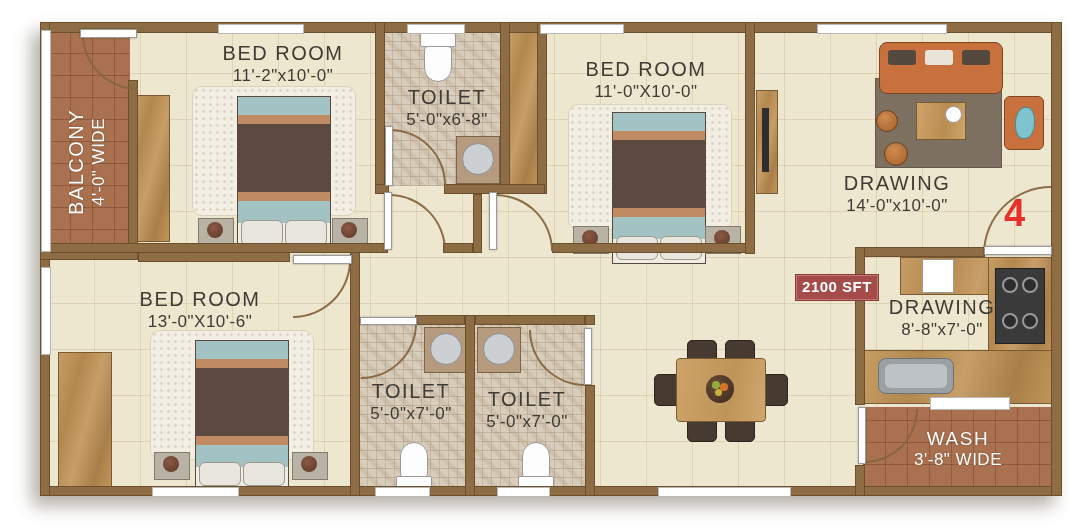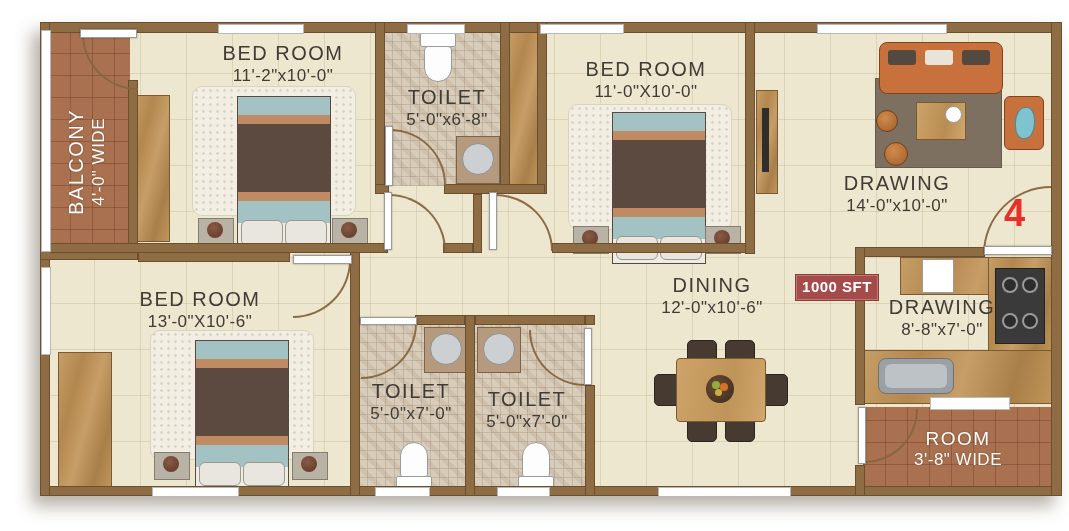--- a/index.html
+++ b/index.html
@@ -275,31 +275,27 @@
   <div class="abs room-label" style="left:352px;top:380px;width:118px;">
     <div class="nm">TOILET</div>
     <div class="dm">5'-0"x7'-0"</div>
   </div>
 
   <div class="abs room-label" style="left:468px;top:388px;width:118px;">
     <div class="nm">TOILET</div>
     <div class="dm">5'-0"x7'-0"</div>
   </div>
 
-  <div class="abs room-label" style="left:632px;top:274px;width:160px;">
-    <div class="nm">DINING</div>
-    <div class="dm">12'-0"x10'-6"</div>
-  </div>
 
   <div class="abs room-label" style="left:862px;top:296px;width:160px;">
     <div class="nm">DRAWING</div>
     <div class="dm">8'-8"x7'-0"</div>
   </div>
 
   <div class="abs room-label white" style="left:878px;top:428px;width:160px;">
-    <div class="nm" style="font-size:19px;">ROOM</div>
+    <div class="nm" style="font-size:19px;">WASH</div>
     <div class="dm">3'-8" WIDE</div>
   </div>
 
-  <div class="abs badge" style="left:795px;top:274px;width:82px;height:25px;">1000 SFT</div>
+  <div class="abs badge" style="left:795px;top:274px;width:82px;height:25px;">2100 SFT</div>
   <div class="abs unitnum" style="left:1004px;top:192px;">4</div>
 
 </div>
 
 </body></html>

